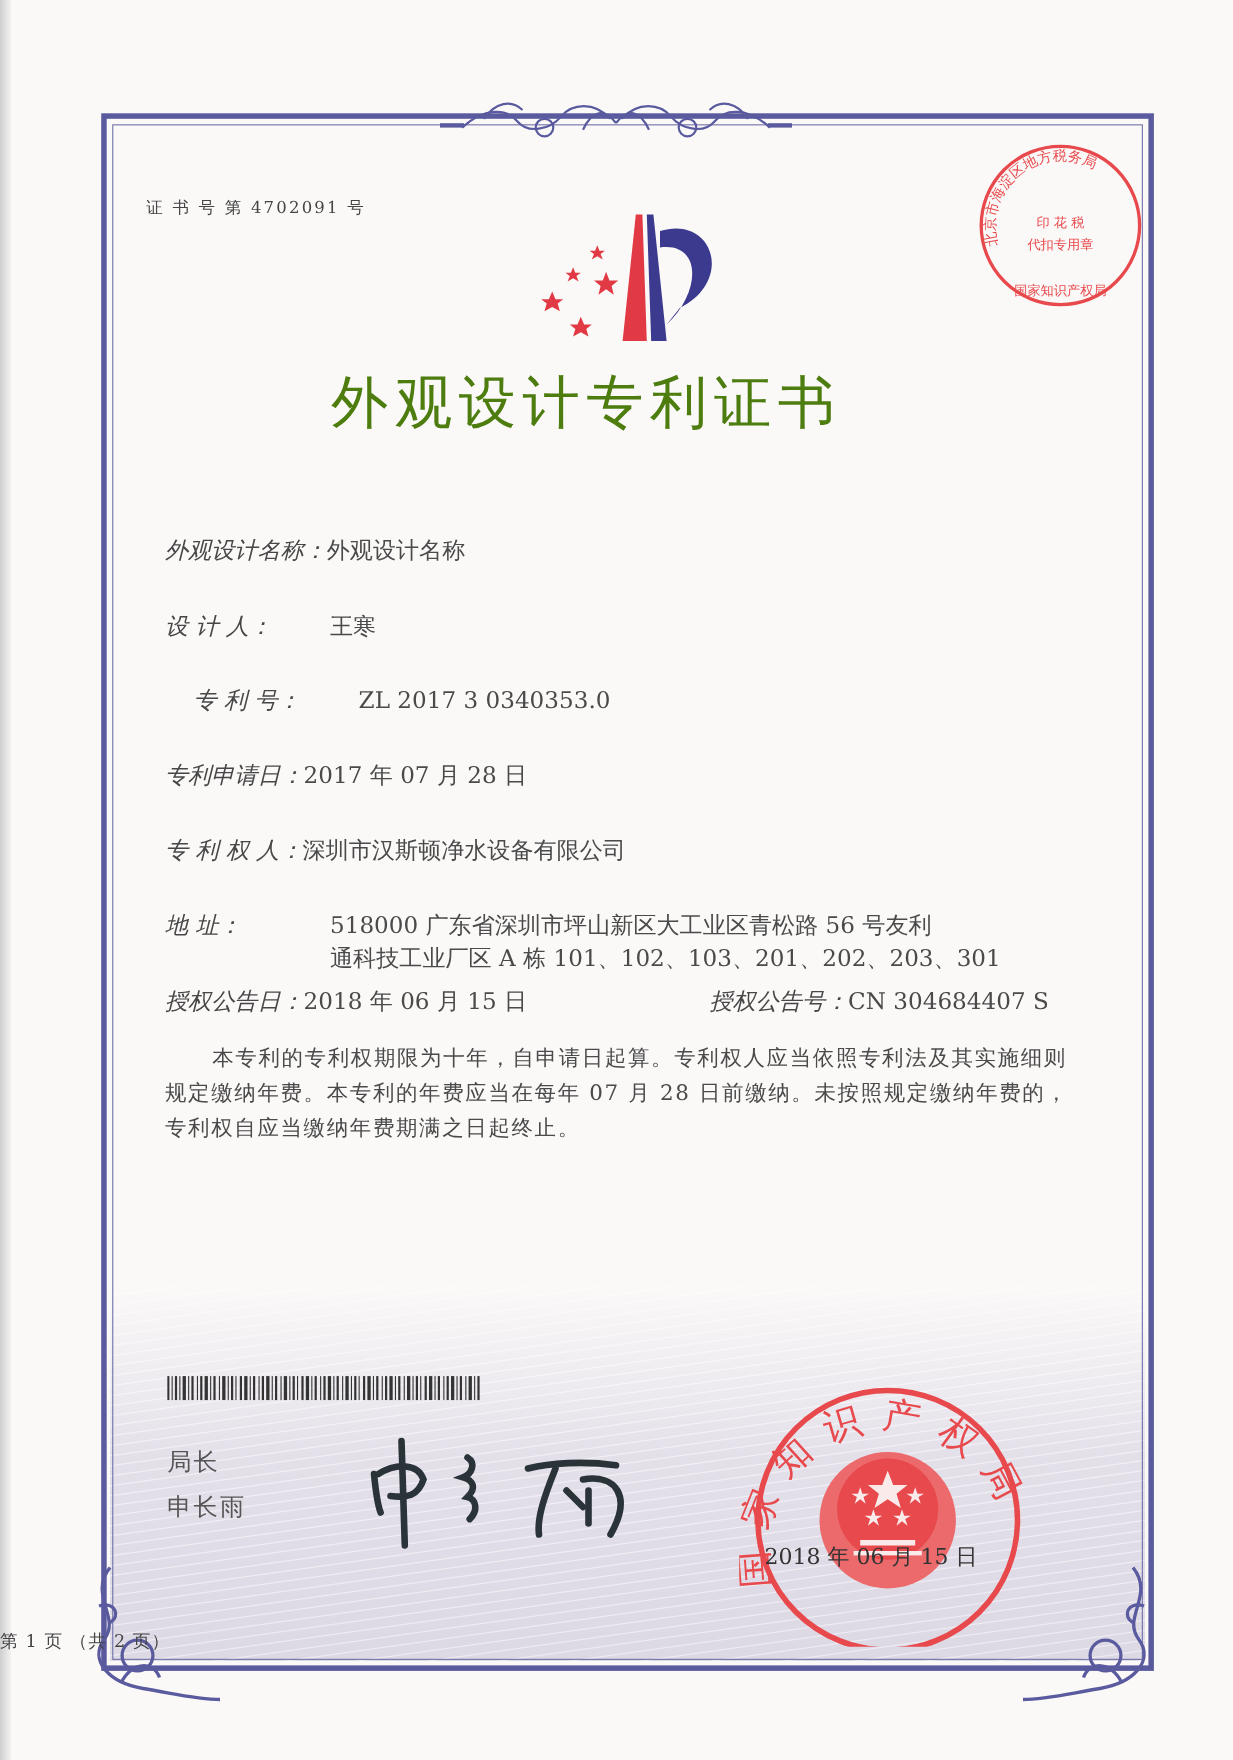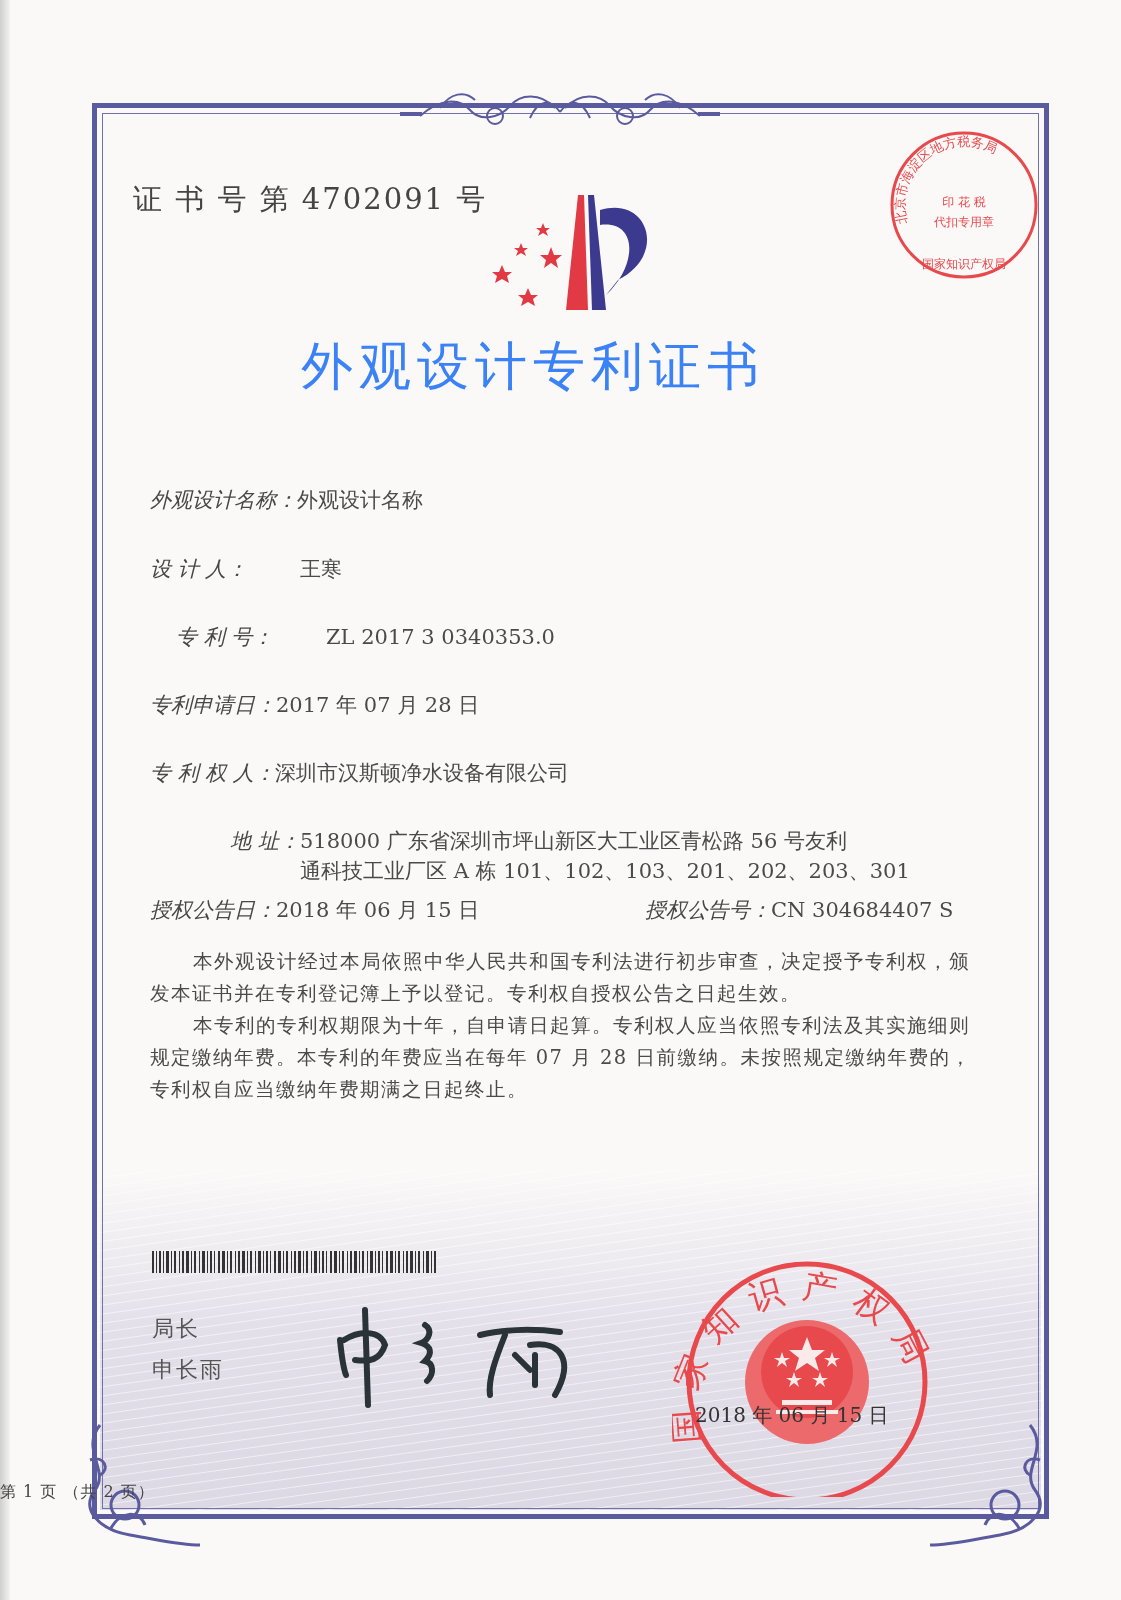--- a/index.html
+++ b/index.html
@@ -21,23 +21,23 @@
   .bottom-wash {
     position: absolute; left: 100px; top: 1170px; width: 941px; height: 340px;
     background:
       repeating-linear-gradient(172deg, rgba(255,255,255,0.0) 0px, rgba(255,255,255,0.0) 7px, rgba(255,255,255,0.55) 8px, rgba(255,255,255,0.0) 9px),
       linear-gradient(180deg, rgba(235,230,240,0) 0%, #e4e0ea 45%, #dcd8e4 100%);
   }
   .ornament-top { position: absolute; left: 400px; top: 78px; width: 320px; height: 60px; }
   .corner-bl { position: absolute; left: 70px; top: 1420px; width: 130px; height: 140px; }
   .corner-br { position: absolute; left: 930px; top: 1420px; width: 130px; height: 140px; }
 
-  .cert-no { position: absolute; left: 133px; top: 180px; font-size: 29px; letter-spacing: 2px; color: #444; text-align: right; }
+  .cert-no { position: absolute; left: 133px; top: 180px; font-size: 15px; letter-spacing: 2px; color: #444; text-align: right; }
   .logo { position: absolute; left: 488px; top: 185px; width: 170px; height: 130px; }
-  .title { position: absolute; left: 0; width: 1066px; top: 332px; text-align: center; font-size: 52px; letter-spacing: 6px; color: #3b82f6; font-family: "DejaVu Sans", "Liberation Sans", sans-serif; }
+  .title { position: absolute; left: 0; width: 1066px; top: 332px; text-align: center; font-size: 52px; letter-spacing: 6px; color: #4d7c0f; font-family: "DejaVu Sans", "Liberation Sans", sans-serif; }
 
   .stamp-top { position: absolute; left: 887px; top: 128px; width: 155px; height: 155px; }
   .field { position: absolute; font-size: 21px; color: #474747; white-space: nowrap; }
   .field .lbl { display: inline-block; font-style: italic; }
   .val { color: #4a4a4a; }
 
   .para { position: absolute; left: 150px; width: 840px; font-size: 19.5px; line-height: 32px; color: #4a4a4a; letter-spacing: 1.5px; }
   .para p { margin: 0; text-indent: 2.2em; }
 
   .barcode { position: absolute; left: 152px; top: 1251px; width: 286px; height: 22px; }
@@ -124,34 +124,33 @@
 <div class="field" style="left:150px; top:623px;">
   <span class="lbl" style="width:150px;margin-left:26px;">专 利 号：</span><span class="val">ZL 2017 3 0340353.0</span>
 </div>
 <div class="field" style="left:150px; top:691px;">
   <span class="lbl">专利申请日：</span><span class="val">2017 年 07 月 28 日</span>
 </div>
 <div class="field" style="left:150px; top:759px;">
   <span class="lbl">专 利 权 人：</span><span class="val">深圳市汉斯顿净水设备有限公司</span>
 </div>
 <div class="field" style="left:150px; top:827px;">
-  <span class="lbl" style="width:150px;text-align:right;">地 址：</span><span class="val">518000 广东省深圳市坪山新区大工业区青松路 56 号友利</span>
+  <span class="lbl" style="width:150px;">地 址：</span><span class="val">518000 广东省深圳市坪山新区大工业区青松路 56 号友利</span>
 </div>
 <div class="field" style="left:300px; top:857px;">
   <span class="val">通科技工业厂区 A 栋 101、102、103、201、202、203、301</span>
 </div>
 <div class="field" style="left:150px; top:896px;">
   <span class="lbl">授权公告日：</span><span class="val">2018 年 06 月 15 日</span>
 </div>
 <div class="field" style="left:645px; top:896px;">
   <span class="lbl">授权公告号：</span><span class="val">CN 304684407 S</span>
 </div>
 
 <div class="para" style="top:946px;">
-  <p>本外观设计经过本局依照中华人民共和国专利法进行初步审查，决定授予专利权，颁发本证书并在专利登记簿上予以登记。专利权自授权公告之日起生效。</p>
   <p>本专利的专利权期限为十年，自申请日起算。专利权人应当依照专利法及其实施细则规定缴纳年费。本专利的年费应当在每年 07 月 28 日前缴纳。未按照规定缴纳年费的，专利权自应当缴纳年费期满之日起终止。</p>
 </div>
 
 <svg class="barcode" viewBox="0 0 286 22" preserveAspectRatio="none">
   <g fill="#333">
     <rect x="0" y="0" width="2" height="22"></rect>
       <rect x="4" y="0" width="1" height="22"></rect>
       <rect x="7" y="0" width="2" height="22"></rect>
       <rect x="11" y="0" width="1" height="22"></rect>
       <rect x="14" y="0" width="3" height="22"></rect>

